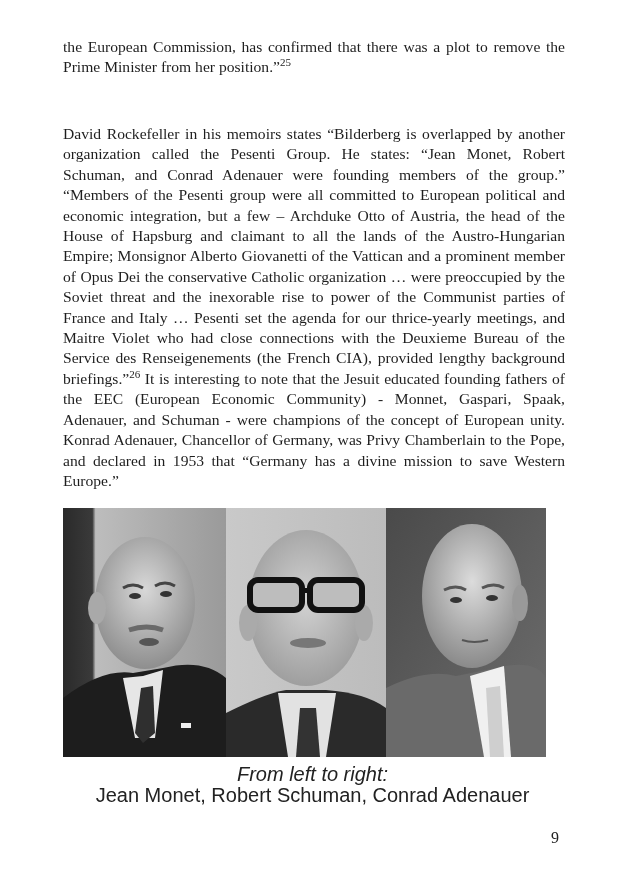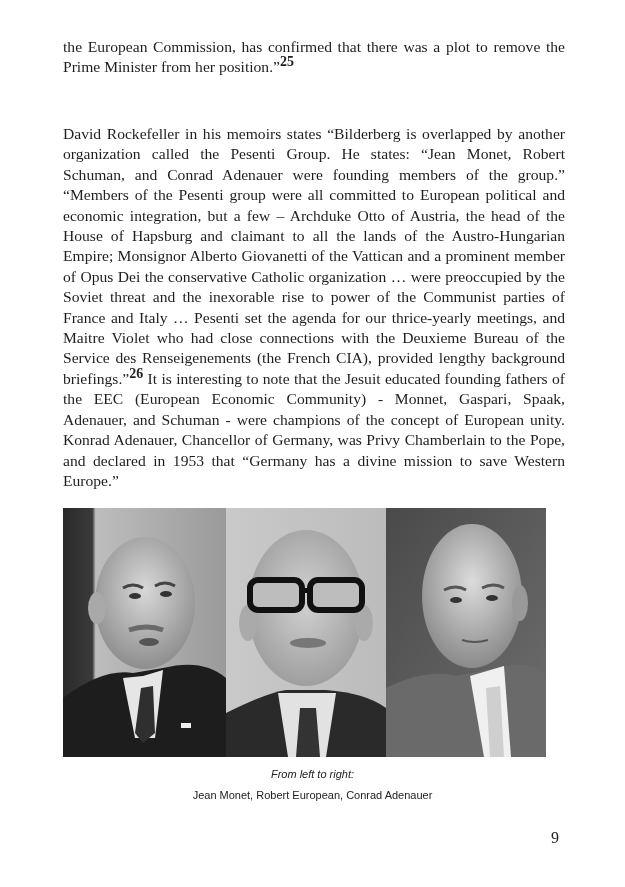--- a/index.html
+++ b/index.html
@@ -10,40 +10,40 @@
       width: 502px;
       font-family: "Liberation Serif", "DejaVu Serif", serif;
       font-size: 15.6px;
       line-height: 20.4px;
       color: #1e1e1e;
       text-align: justify;
     }
     .para1 { top: 37px; }
     .para2 { top: 124px; }
     p { margin: 0; }
-    sup { font-size: 14px; line-height: 0; vertical-align: 6px; font-weight: bold; }
+    sup { font-size: 11px; line-height: 0; vertical-align: 6px; }
     .photo {
       position: absolute;
       left: 63px; top: 508px;
       width: 483px; height: 249px;
       background: #777;
       overflow: hidden;
     }
     .portrait { position: absolute; top: 0; height: 249px; overflow: hidden; }
     .portrait svg { display: block; }
     .p1 { left: 0; width: 163px; }
     .p2 { left: 163px; width: 160px; }
     .p3 { left: 323px; width: 160px; }
     .caption {
       position: absolute;
       left: 0; width: 625px;
       top: 764px;
       text-align: center;
       font-family: "Liberation Sans", "DejaVu Sans", sans-serif;
-      font-size: 11px;
+      font-size: 20px;
       line-height: 21px;
       color: #222;
     }
     .caption .line1 { font-style: italic; }
     .page-number {
       position: absolute;
       left: 551px; top: 829px;
       font-family: "Liberation Serif", "DejaVu Serif", serif;
       font-size: 16px;
       color: #222;
@@ -140,16 +140,16 @@
       <path d="M76 132 q12 4 26 0" stroke="#555" stroke-width="2" fill="none"></path>
       <path d="M0 249 L0 180 Q40 160 70 168 L110 160 Q150 150 160 170 L160 249 Z" fill="#6a6a6a"></path>
       <path d="M84 168 L118 158 L125 249 L98 249 Z" fill="#f0f0f0"></path>
       <path d="M100 180 L114 178 L118 249 L104 249 Z" fill="#cfcfcf"></path>
     </svg>
   </div>
 </div>
 
 <div class="caption">
   <div class="line1">From left to right:</div>
-  <div class="line2">Jean Monet, Robert European, Conrad Adenauer</div>
+  <div class="line2">Jean Monet, Robert Schuman, Conrad Adenauer</div>
 </div>
 
 <div class="page-number">9</div>
 
 </body></html>

